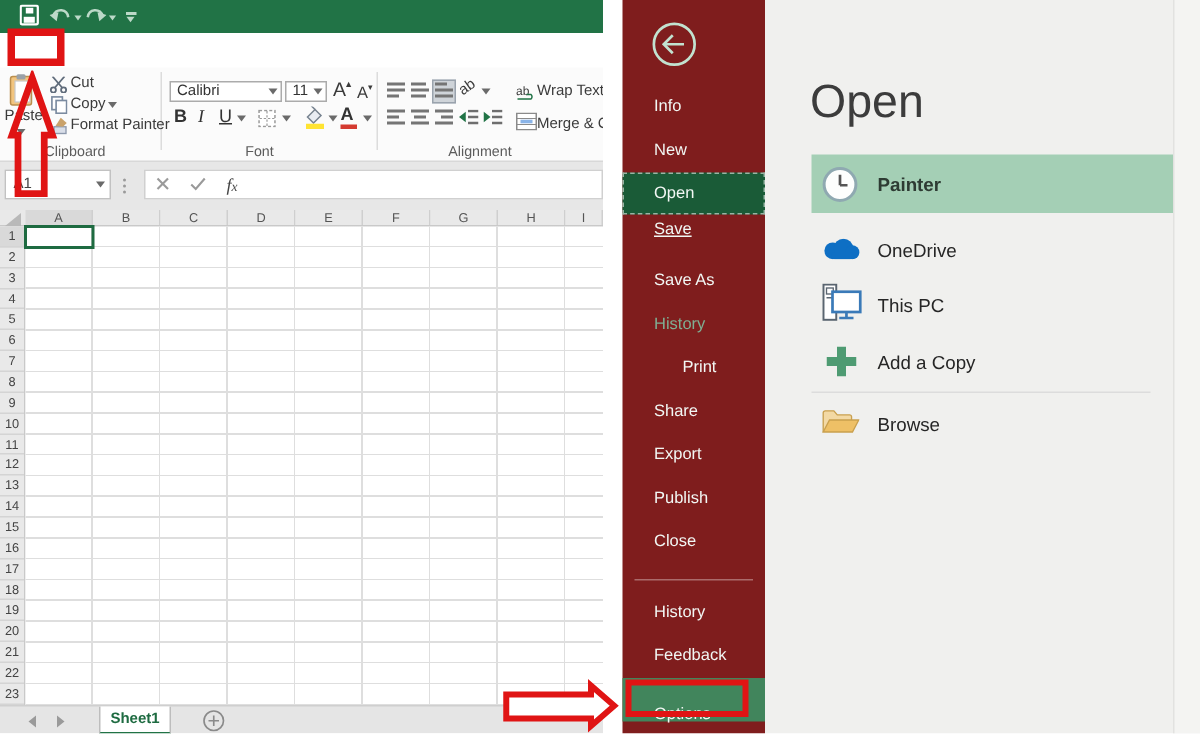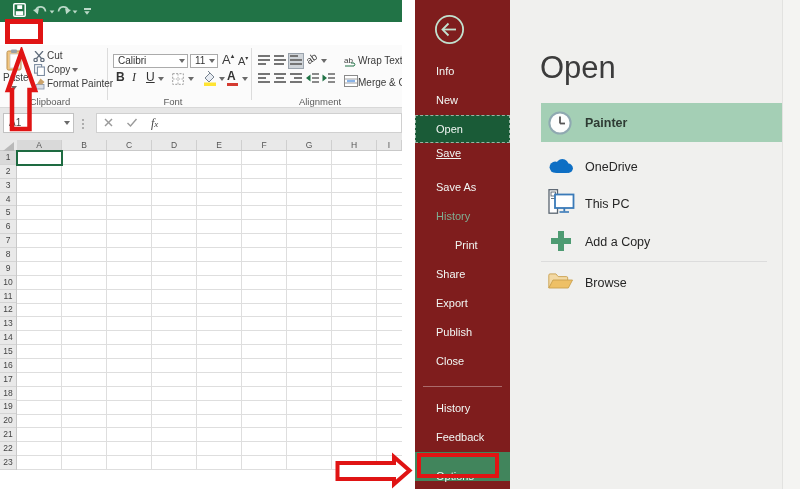--- a/index.html
+++ b/index.html
@@ -241,20 +241,30 @@
         <div class="rn">18</div>
         <div class="rn">19</div>
         <div class="rn">20</div>
         <div class="rn">21</div>
         <div class="rn">22</div>
         <div class="rn">23</div>
       </div>
   <div class="grid"></div>
   <div class="sel"></div>
 
+  <div class="tabbar">
+    <div class="navarr" style="left:19px;border-top:4px solid transparent;border-bottom:4px solid transparent;border-right:5px solid #9a9a9a;"></div>
+    <div class="navarr" style="left:38px;border-top:4px solid transparent;border-bottom:4px solid transparent;border-left:5px solid #9a9a9a;"></div>
+    <div class="sheettab">Sheet1</div>
+    <svg style="left:135px;top:2px" width="15" height="15" viewBox="0 0 15 15">
+      <circle cx="7.5" cy="7.5" r="6.5" fill="none" stroke="#8a8a8a" stroke-width="1.1"></circle>
+      <line x1="7.5" y1="4" x2="7.5" y2="11" stroke="#8a8a8a" stroke-width="1.1"></line>
+      <line x1="4" y1="7.5" x2="11" y2="7.5" stroke="#8a8a8a" stroke-width="1.1"></line>
+    </svg>
+  </div>
 </div>
 
 <div id="sidebar">
   <svg style="left:19px;top:14px" width="31" height="31" viewBox="0 0 31 31">
     <circle cx="15.5" cy="15.5" r="13.6" fill="none" stroke="#c2e2d0" stroke-width="1.8"></circle>
     <line x1="9" y1="15.5" x2="22" y2="15.5" stroke="#c2e2d0" stroke-width="1.8"></line>
     <polyline points="14.5,9.5 8.5,15.5 14.5,21.5" fill="none" stroke="#c2e2d0" stroke-width="1.8"></polyline>
   </svg>
   <div class="sbsel"></div>
   <div class="sbdiv"></div>

